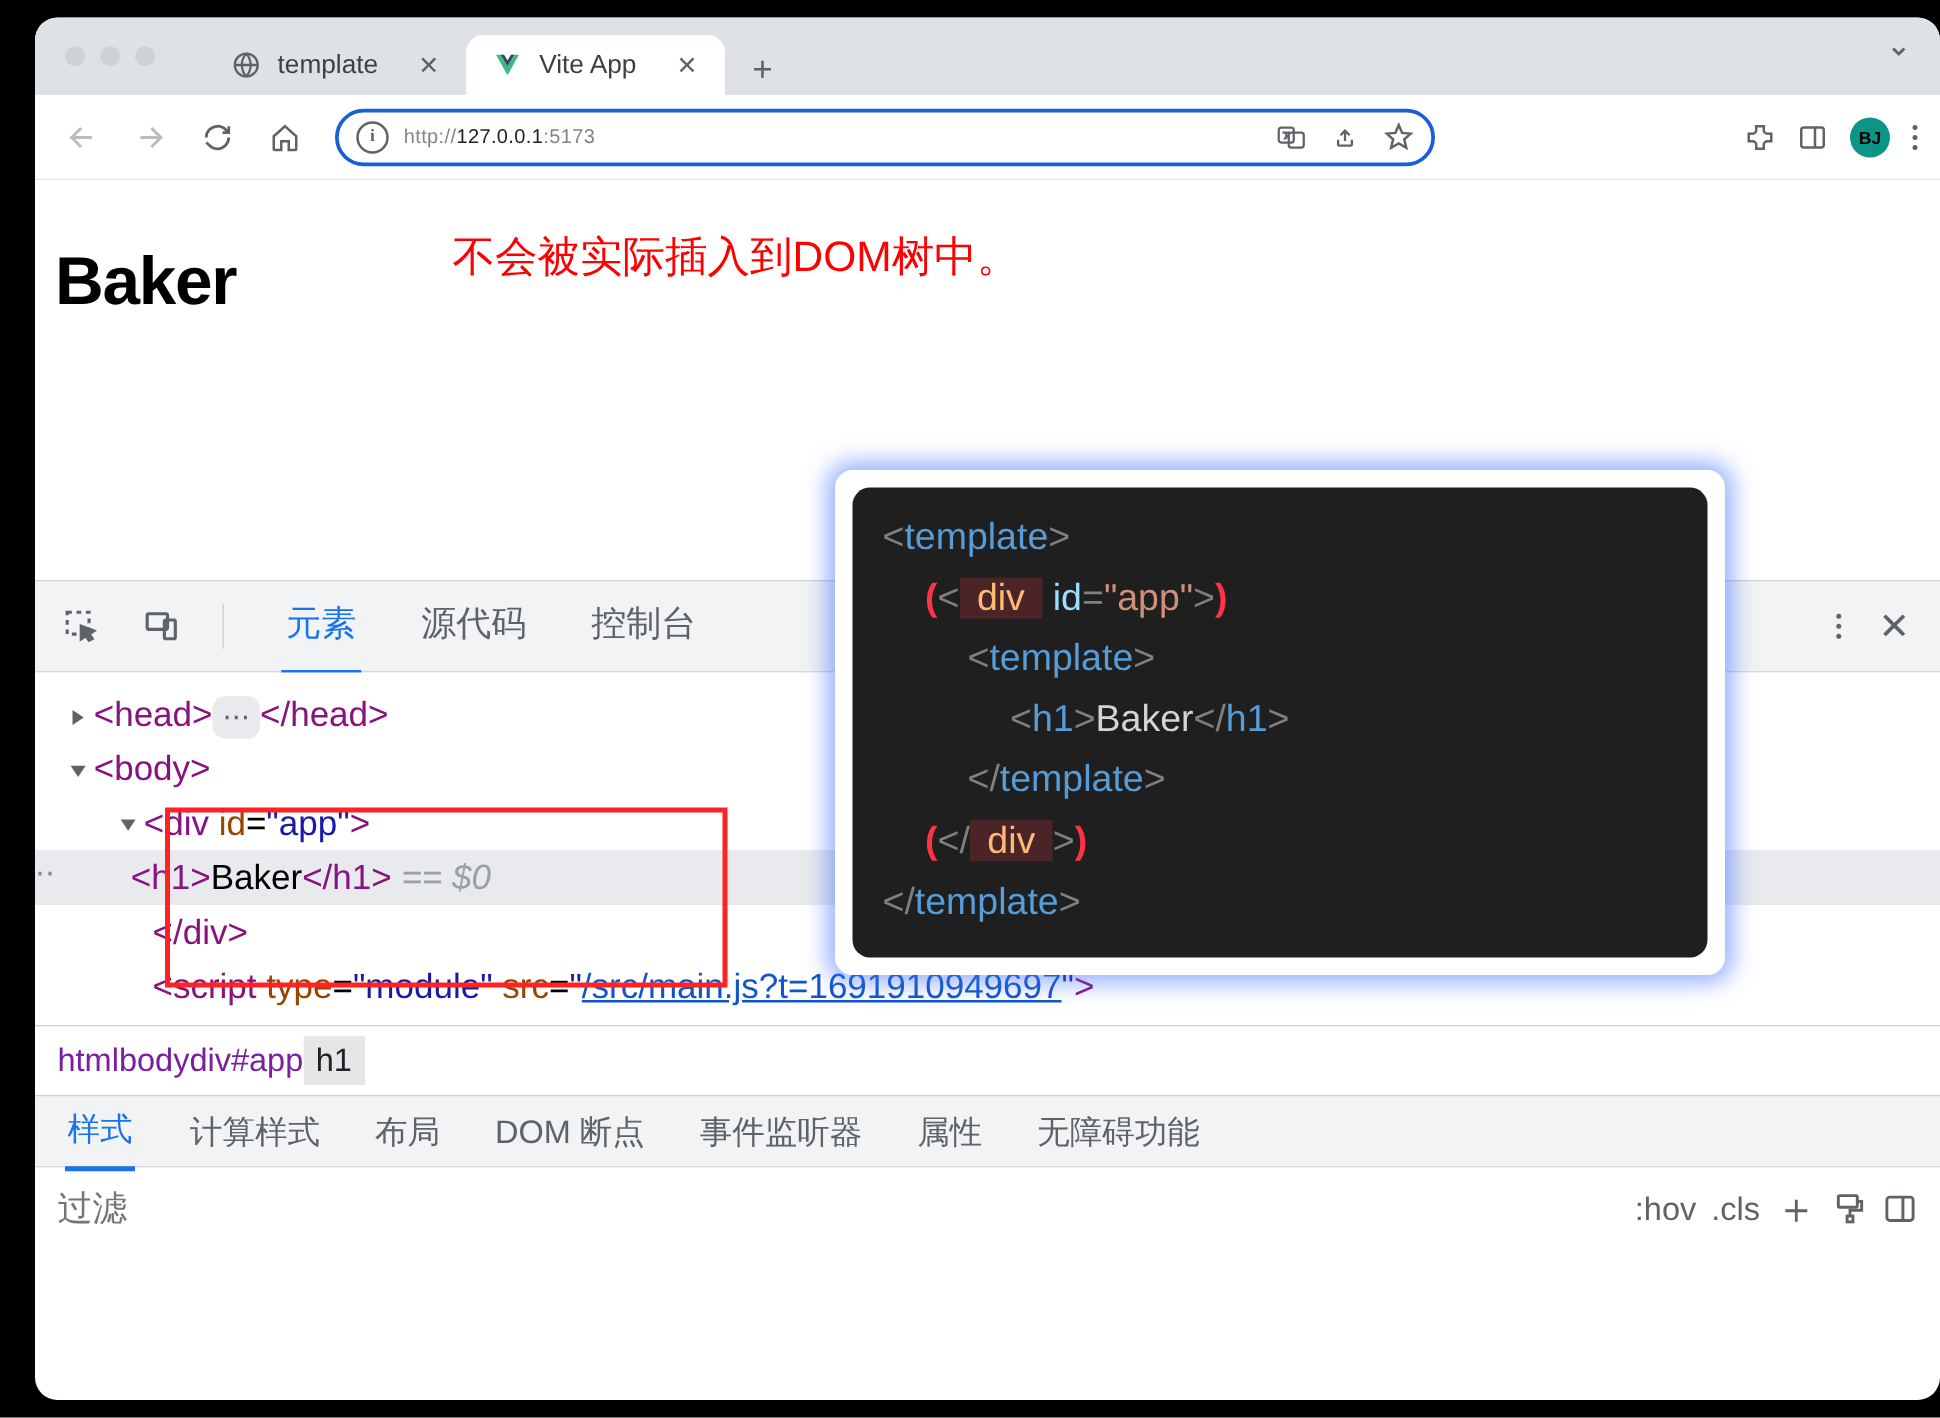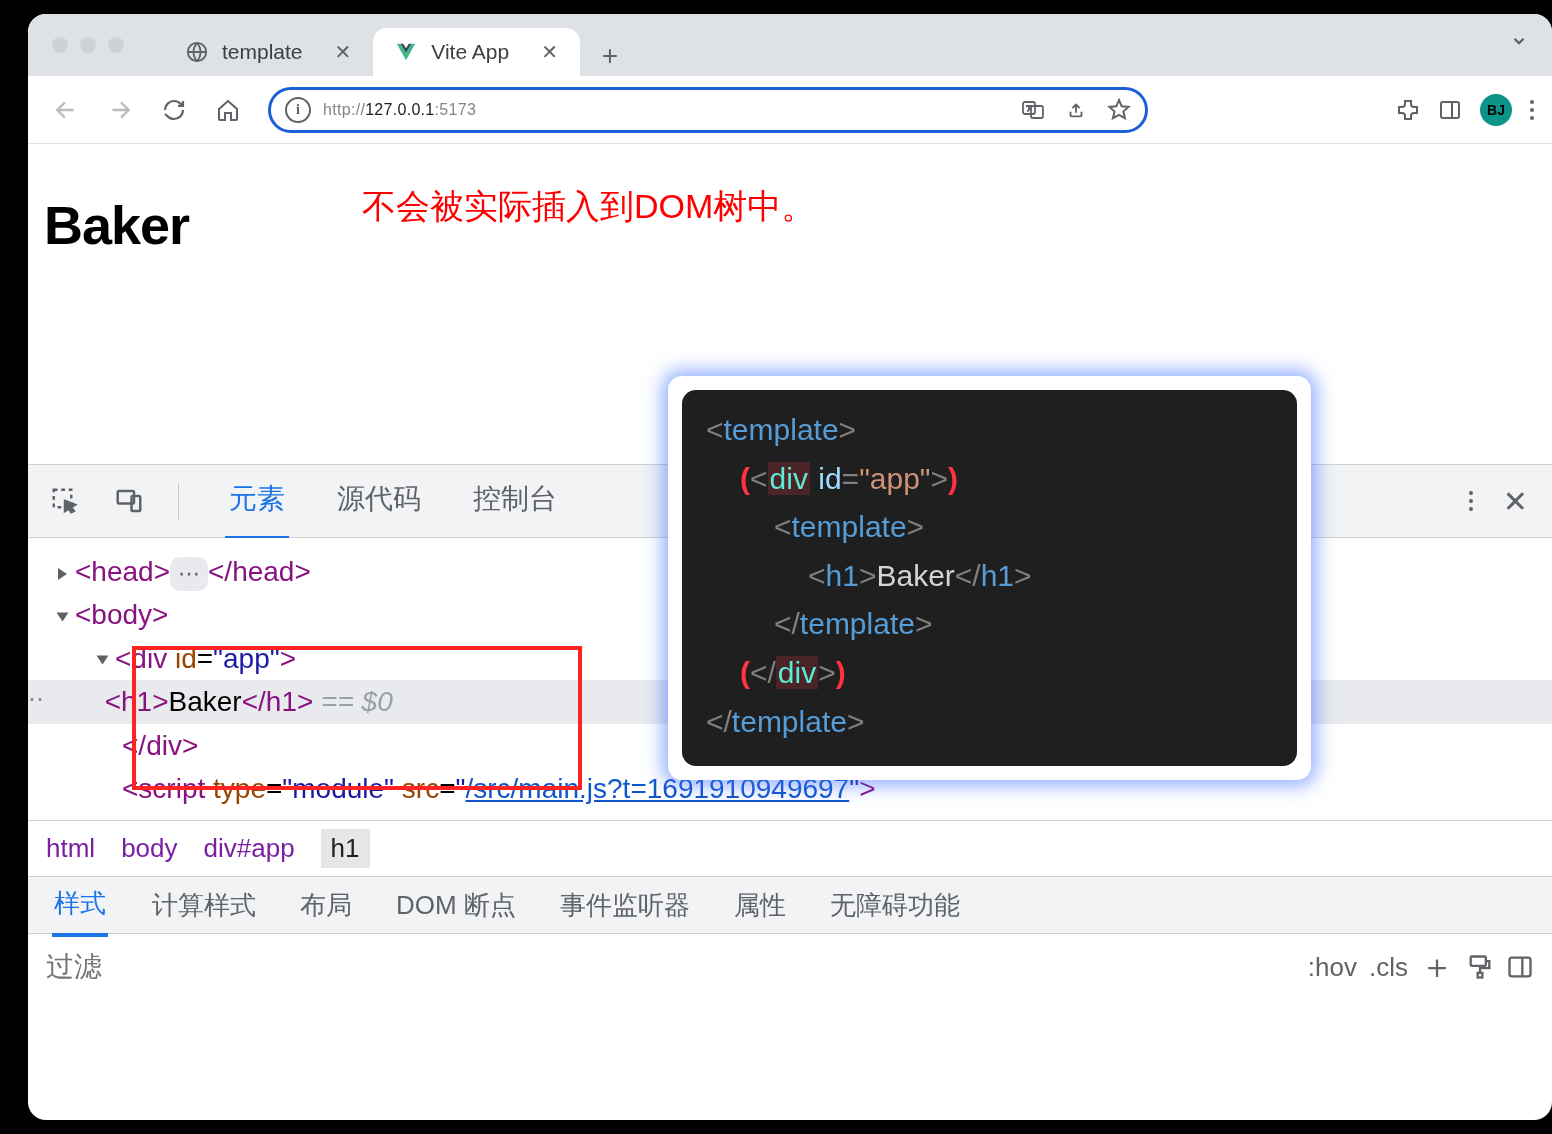--- a/index.html
+++ b/index.html
@@ -56,32 +56,32 @@
 .tree .attr { color:#994500; }
 .tree .val { color:#1a1aa6; }
 .tree .ellip { display:inline-block; background:#e8eaed; border-radius:10px; padding:0 8px; color:#5f6368; font-size:22px; vertical-align:middle;}
 .tree .redbox { position:absolute; left:104px; top:108px; width:450px; height:144px; border:4px solid #ff2222; pointer-events:none; }
 .tree .selrow { background:#e8eaed; display:block; margin-left:-30px; padding-left:30px; position:relative;}
 .tree .dots3 { position:absolute; left:-8px; color:#888; font-size:24px; letter-spacing:2px; }
 .tree .eq { color:#9aa0a6; font-style:italic; }
 .tree .link { color:#1155cc; text-decoration:underline; }
 
 
-.editor { position:absolute; left:640px; top:362px; width:643px; background:#fff; padding:14px; border-radius:14px; box-shadow:0 0 18px 6px rgba(63,113,255,.55); z-index:50; }
+.editor { position:absolute; left:640px; top:362px; width:712px; background:#fff; padding:14px; border-radius:14px; box-shadow:0 0 18px 6px rgba(63,113,255,.55); z-index:50; }
 .editor-inner { background:#1f1f1f; border-radius:14px; padding:16px 24px 20px; font-family:Menlo,Consolas,monospace; font-size:30px; line-height:1.62; color:#d4d4d4; }
 .ed-gray { color:#808080; }
 .ed-blue { color:#569cd6; }
 .ed-lblue { color:#9cdcfe; }
 .ed-str { color:#ce9178; }
 .ed-red { color:#ff3344; font-weight:700; }
-.ed-hl { background:#4a2426; color:#5eead4; padding:0 2px; }
+.ed-hl { background:#4a2426; color:#fdba74; padding:0 14px; }
 .ind1{padding-left:34px;} .ind2{padding-left:68px;} .ind3{padding-left:102px;}
 
 
-.crumb { height:56px; border-top:1px solid #d0d0d0; display:flex; align-items:center; gap:26px; padding:0 18px; font-size:26px; color:#7b1fa2; background:#fff;}
+.crumb { height:56px; border-top:1px solid #d0d0d0; display:flex; align-items:center; padding:0 18px; font-size:26px; color:#7b1fa2; background:#fff;}
 .crumb span{cursor:pointer;}
 .crumb .sel { background:#e4e6e8; color:#202124; padding:4px 10px; }
 
 
 .styletabs { height:58px; border-top:1px solid #d0d0d0; border-bottom:1px solid #d0d0d0; display:flex; align-items:center; gap:44px; padding:0 24px; font-size:26px; color:#5f6368; background:#f1f3f4;}
 .styletabs .active { color:#1a73e8; border-bottom:4px solid #1a73e8; padding:12px 2px;}
 .styletabs span{cursor:pointer;}
 
 
 .filterbar { height:66px; display:flex; align-items:center; padding:0 18px; background:#fff; }

